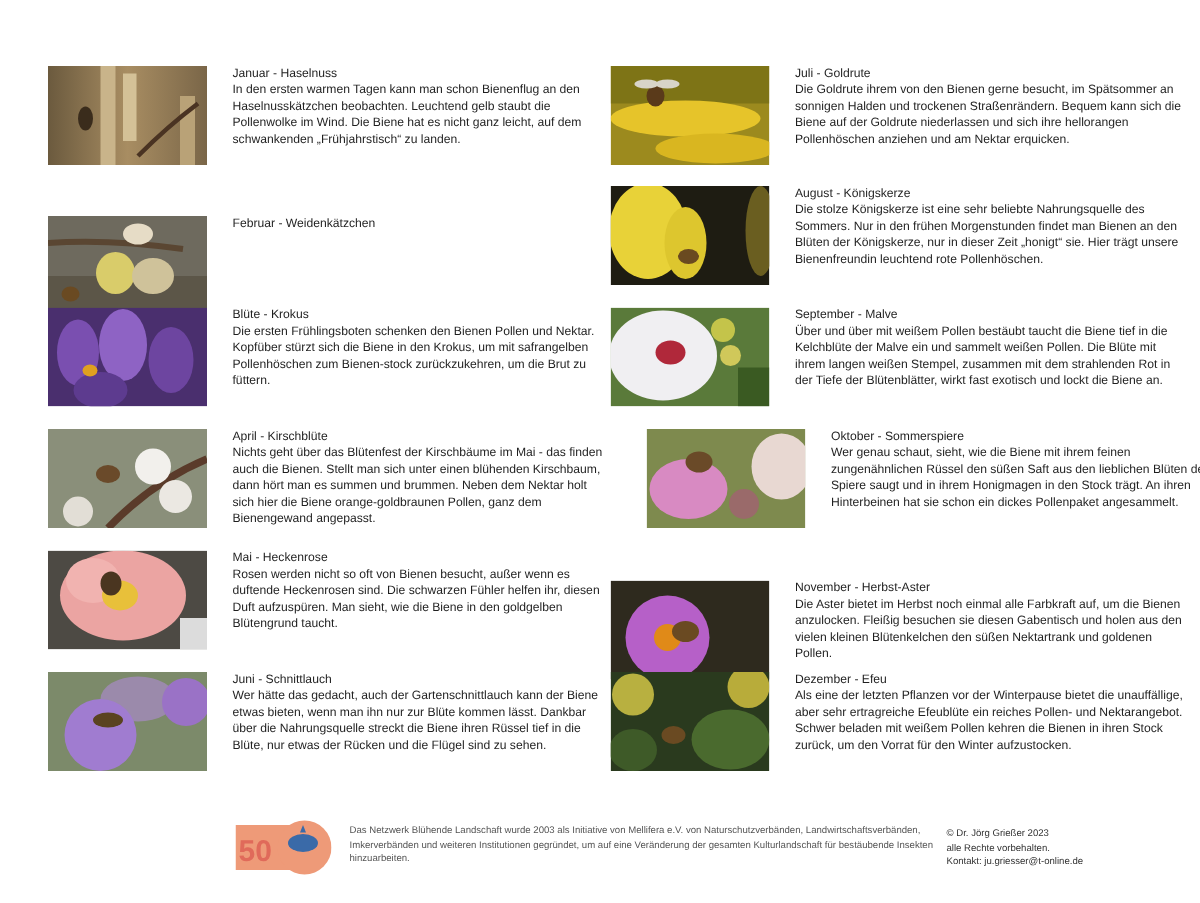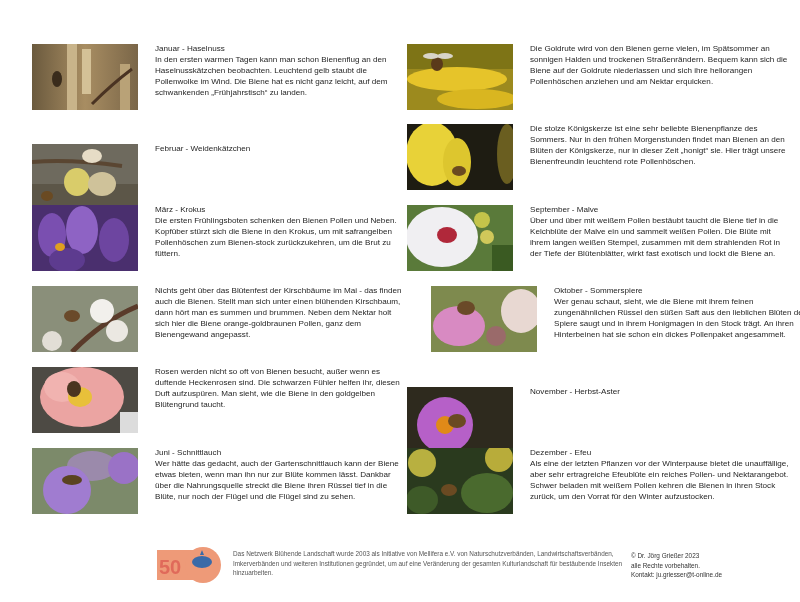--- a/index.html
+++ b/index.html
@@ -65,102 +65,106 @@
     <svg width="106" height="66" viewBox="0 0 106 66">
         <rect width="106" height="66" fill="#4a2f6e"></rect>
         <ellipse cx="20" cy="30" rx="14" ry="22" fill="#7a4fb0"></ellipse>
         <ellipse cx="50" cy="25" rx="16" ry="24" fill="#8e63c4"></ellipse>
         <ellipse cx="82" cy="35" rx="15" ry="22" fill="#6d45a0"></ellipse>
         <ellipse cx="35" cy="55" rx="18" ry="12" fill="#5d3b8f"></ellipse>
         <ellipse cx="28" cy="42" rx="5" ry="4" fill="#e0a020"></ellipse>
       </svg>
   </div>
   <div class="text">
-    <span class="title">März - Krokus</span>
-    <span class="body">Die ersten Frühlingsboten schenken den Bienen Pollen und Neben. Kopfüber stürzt sich die Biene in den Krokus, um mit safrangelben Pollenhöschen zum Bienen-stock zurückzukehren, um die Brut zu füttern.</span>
+    <span class="title">Blüte - Krokus</span>
+    <span class="body">Die ersten Frühlingsboten schenken den Bienen Pollen und Nektar. Kopfüber stürzt sich die Biene in den Krokus, um mit safrangelben Pollenhöschen zum Bienen-stock zurückzukehren, um die Brut zu füttern.</span>
   </div>
 </div>
 
 <div class="entry" style="left:32px;top:286px;">
   <div class="photo">
     <svg width="106" height="66" viewBox="0 0 106 66">
         <rect width="106" height="66" fill="#8a8f7a"></rect>
         <path d="M40 66 Q70 35 106 20" stroke="#5a3b2a" stroke-width="5" fill="none"></path>
         <circle cx="70" cy="25" r="12" fill="#f2f0ec"></circle>
         <circle cx="85" cy="45" r="11" fill="#ebe8e2"></circle>
         <circle cx="20" cy="55" r="10" fill="#e2ded6"></circle>
         <ellipse cx="40" cy="30" rx="8" ry="6" fill="#6a4a2a"></ellipse>
       </svg>
   </div>
   <div class="text">
+    <span class="title">April - Kirschblüte</span>
     <span class="body">Nichts geht über das Blütenfest der Kirschbäume im Mai - das finden auch die Bienen. Stellt man sich unter einen blühenden Kirschbaum, dann hört man es summen und brummen. Neben dem Nektar holt sich hier die Biene orange-goldbraunen Pollen, ganz dem Bienengewand angepasst.</span>
   </div>
 </div>
 
 <div class="entry" style="left:32px;top:367px;">
   <div class="photo">
     <svg width="106" height="66" viewBox="0 0 106 66">
         <rect width="106" height="66" fill="#4d4a44"></rect>
         <ellipse cx="50" cy="30" rx="42" ry="30" fill="#eba4a2"></ellipse>
         <ellipse cx="30" cy="20" rx="18" ry="15" fill="#f1b3b0"></ellipse>
         <ellipse cx="48" cy="30" rx="12" ry="10" fill="#e8c03a"></ellipse>
         <ellipse cx="42" cy="22" rx="7" ry="8" fill="#4a3520"></ellipse>
         <rect x="88" y="45" width="18" height="21" fill="#dcdcdc"></rect>
       </svg>
   </div>
   <div class="text">
+    <span class="title">Mai - Heckenrose</span>
     <span class="body">Rosen werden nicht so oft von Bienen besucht, außer wenn es duftende Heckenrosen sind. Die schwarzen Fühler helfen ihr, diesen Duft aufzuspüren. Man sieht, wie die Biene in den goldgelben Blütengrund taucht.</span>
   </div>
 </div>
 
 <div class="entry" style="left:32px;top:448px;">
   <div class="photo">
     <svg width="106" height="66" viewBox="0 0 106 66">
         <rect width="106" height="66" fill="#7c8a6a"></rect>
         <ellipse cx="60" cy="18" rx="25" ry="15" fill="#a88ac8" opacity="0.7"></ellipse>
         <circle cx="35" cy="42" r="24" fill="#a07cd0"></circle>
         <circle cx="92" cy="20" r="16" fill="#9a72c6"></circle>
         <ellipse cx="40" cy="32" rx="10" ry="5" fill="#5a4320"></ellipse>
       </svg>
   </div>
   <div class="text">
     <span class="title">Juni - Schnittlauch</span>
-    <span class="body">Wer hätte das gedacht, auch der Gartenschnittlauch kann der Biene etwas bieten, wenn man ihn nur zur Blüte kommen lässt. Dankbar über die Nahrungsquelle streckt die Biene ihren Rüssel tief in die Blüte, nur noch der Flügel und die Flügel sind zu sehen.</span>
+    <span class="body">Wer hätte das gedacht, auch der Gartenschnittlauch kann der Biene etwas bieten, wenn man ihn nur zur Blüte kommen lässt. Dankbar über die Nahrungsquelle streckt die Biene ihren Rüssel tief in die Blüte, nur etwas der Rücken und die Flügel sind zu sehen.</span>
   </div>
 </div>
 
 <div class="entry right" style="left:407px;top:44px;">
   <div class="photo">
     <svg width="106" height="66" viewBox="0 0 106 66">
         <rect width="106" height="66" fill="#9c8a1e"></rect>
         <rect y="0" width="106" height="25" fill="#7e7416"></rect>
         <ellipse cx="50" cy="35" rx="50" ry="12" fill="#e6c42a"></ellipse>
         <ellipse cx="70" cy="55" rx="40" ry="10" fill="#d9b620"></ellipse>
         <ellipse cx="30" cy="20" rx="6" ry="7" fill="#5a3a1a"></ellipse>
         <ellipse cx="24" cy="12" rx="8" ry="3" fill="#d8d4c8"></ellipse>
         <ellipse cx="38" cy="12" rx="8" ry="3" fill="#d8d4c8"></ellipse>
       </svg>
   </div>
   <div class="text">
-    <span class="body">Die Goldrute wird von den Bienen gerne vielen, im Spätsommer an sonnigen Halden und trockenen Straßenrändern. Bequem kann sich die Biene auf der Goldrute niederlassen und sich ihre hellorangen Pollenhöschen anziehen und am Nektar erquicken.</span>
+    <span class="title">Juli - Goldrute</span>
+    <span class="body">Die Goldrute ihrem von den Bienen gerne besucht, im Spätsommer an sonnigen Halden und trockenen Straßenrändern. Bequem kann sich die Biene auf der Goldrute niederlassen und sich ihre hellorangen Pollenhöschen anziehen und am Nektar erquicken.</span>
   </div>
 </div>
 
 <div class="entry right" style="left:407px;top:124px;">
   <div class="photo">
     <svg width="106" height="66" viewBox="0 0 106 66">
         <rect width="106" height="66" fill="#1e1c12"></rect>
         <ellipse cx="100" cy="30" rx="10" ry="30" fill="#6a5e20"></ellipse>
         <ellipse cx="25" cy="30" rx="26" ry="32" fill="#e8d238"></ellipse>
         <ellipse cx="50" cy="38" rx="14" ry="24" fill="#ddc62e"></ellipse>
         <ellipse cx="52" cy="47" rx="7" ry="5" fill="#6a4a20"></ellipse>
       </svg>
   </div>
   <div class="text">
-    <span class="body">Die stolze Königskerze ist eine sehr beliebte Bienenpflanze des Sommers. Nur in den frühen Morgenstunden findet man Bienen an den Blüten der Königskerze, nur in dieser Zeit „honigt“ sie. Hier trägt unsere Bienenfreundin leuchtend rote Pollenhöschen.</span>
+    <span class="title">August - Königskerze</span>
+    <span class="body">Die stolze Königskerze ist eine sehr beliebte Nahrungsquelle des Sommers. Nur in den frühen Morgenstunden findet man Bienen an den Blüten der Königskerze, nur in dieser Zeit „honigt“ sie. Hier trägt unsere Bienenfreundin leuchtend rote Pollenhöschen.</span>
   </div>
 </div>
 
 <div class="entry right" style="left:407px;top:205px;">
   <div class="photo">
     <svg width="106" height="66" viewBox="0 0 106 66">
         <rect width="106" height="66" fill="#5a7a3a"></rect>
         <ellipse cx="35" cy="32" rx="36" ry="30" fill="#f0eff2"></ellipse>
         <ellipse cx="40" cy="30" rx="10" ry="8" fill="#b0283a"></ellipse>
         <circle cx="75" cy="15" r="8" fill="#c4c44a"></circle>
@@ -194,20 +198,21 @@
   <div class="photo">
     <svg width="106" height="66" viewBox="0 0 106 66">
         <rect width="106" height="66" fill="#2e2a1e"></rect>
         <circle cx="38" cy="38" r="28" fill="#b660c8"></circle>
         <circle cx="38" cy="38" r="9" fill="#e08a18"></circle>
         <ellipse cx="50" cy="34" rx="9" ry="7" fill="#6a4a22"></ellipse>
       </svg>
   </div>
   <div class="text">
     <span class="title">November - Herbst-Aster</span>
+    <span class="body">Die Aster bietet im Herbst noch einmal alle Farbkraft auf, um die Bienen anzulocken. Fleißig besuchen sie diesen Gabentisch und holen aus den vielen kleinen Blütenkelchen den süßen Nektartrank und goldenen Pollen.</span>
   </div>
 </div>
 
 <div class="entry right" style="left:407px;top:448px;">
   <div class="photo">
     <svg width="106" height="66" viewBox="0 0 106 66">
         <rect width="106" height="66" fill="#2a3a1e"></rect>
         <circle cx="15" cy="15" r="14" fill="#b8b040"></circle>
         <circle cx="92" cy="10" r="14" fill="#b8ac3a"></circle>
         <ellipse cx="80" cy="45" rx="26" ry="20" fill="#4a6a2e"></ellipse>

